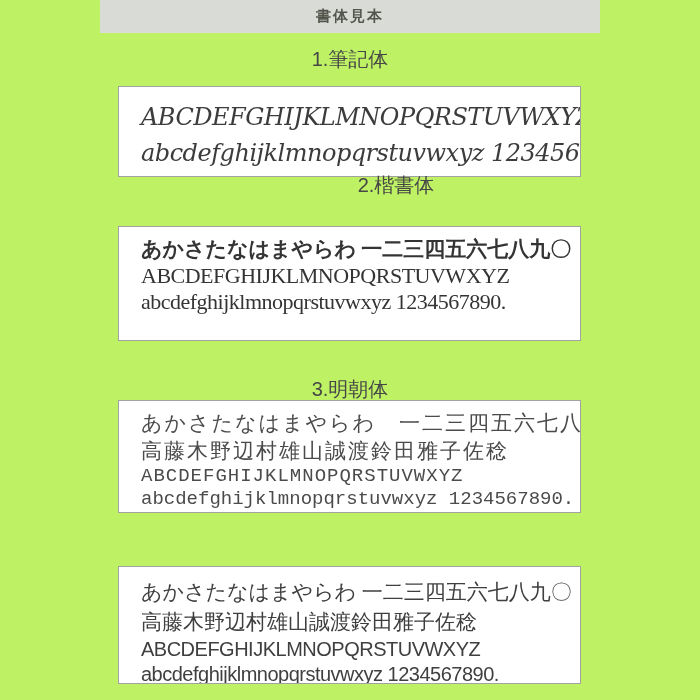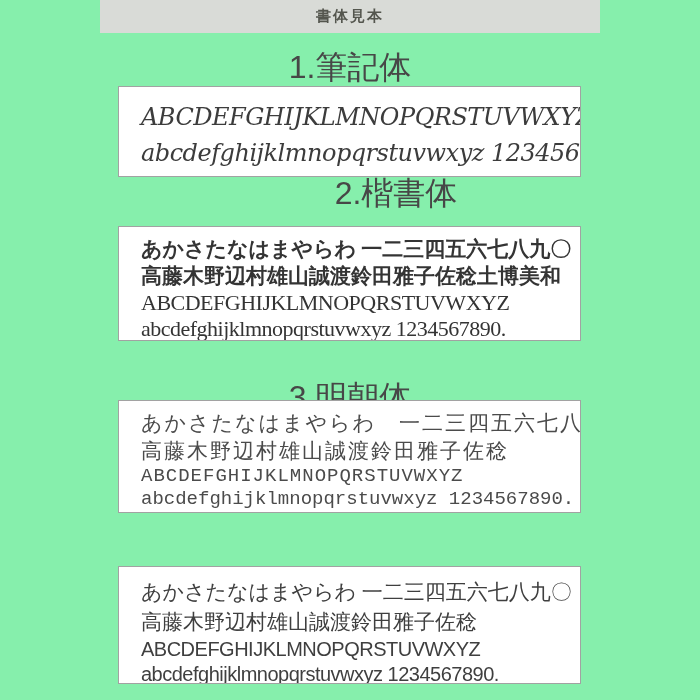--- a/index.html
+++ b/index.html
@@ -1,32 +1,32 @@
 <!DOCTYPE html>
 <html><head>
 <meta charset="utf-8">
 <style>
   * { margin:0; padding:0; box-sizing:border-box; }
   html,body { background:#ffffff; }
   .page {
-    position:relative; width:700px; height:700px; background:#86efac;
+    position:relative; width:700px; height:700px; background:#bef264;
     overflow:hidden; font-family:"Liberation Sans", sans-serif;
   }
   .titlebar {
     position:absolute; left:100px; top:0; width:500px; height:33px;
     background:#d9dbd7; display:flex; align-items:center; justify-content:center;
   }
   .titlebar span {
     font-size:15px; font-weight:bold; letter-spacing:2px; color:#54564e;
     font-family:"Liberation Sans", sans-serif;
   }
   .sec-heading {
     position:absolute; left:0; width:700px; text-align:center;
     font-family:"Liberation Sans", sans-serif; font-weight:400;
-    font-size:32px; color:#474747; white-space:nowrap;
+    font-size:20px; color:#474747; white-space:nowrap;
   }
   .hd1 { top:46px; }
   .hd2 { top:172px;margin-left:46px; }
   .hd3 { top:376px; }
   .hd4 { top:527px; }
   .sample-box {
     position:absolute; left:118px; width:463px;
     border:1px solid #a2a2a2; background:#ffffff;
     padding-left:22px; overflow:hidden; white-space:nowrap;
   }
@@ -80,21 +80,20 @@
 
   <div class="sec-heading hd1">1.筆記体</div>
   <div class="sample-box box1">
     <div class="line">ABCDEFGHIJKLMNOPQRSTUVWXYZ</div>
     <div class="line">abcdefghijklmnopqrstuvwxyz 1234567890.</div>
   </div>
 
   <div class="sec-heading hd2">2.楷書体</div>
   <div class="sample-box box2">
     <div class="line jp">あかさたなはまやらわ 一二三四五六七八九〇</div>
-    <div class="line jp">高藤木野辺村雄山誠渡鈴田雅子佐稔土博美和</div>
     <div class="line latin">ABCDEFGHIJKLMNOPQRSTUVWXYZ</div>
     <div class="line latin">abcdefghijklmnopqrstuvwxyz 1234567890.</div>
   </div>
 
   <div class="sec-heading hd3">3.明朝体</div>
   <div class="sample-box box3">
     <div class="line jp">あかさたなはまやらわ　一二三四五六七八九〇</div>
     <div class="line jp">高藤木野辺村雄山誠渡鈴田雅子佐稔</div>
     <div class="line latin caps">ABCDEFGHIJKLMNOPQRSTUVWXYZ</div>
     <div class="line latin">abcdefghijklmnopqrstuvwxyz 1234567890.</div>

